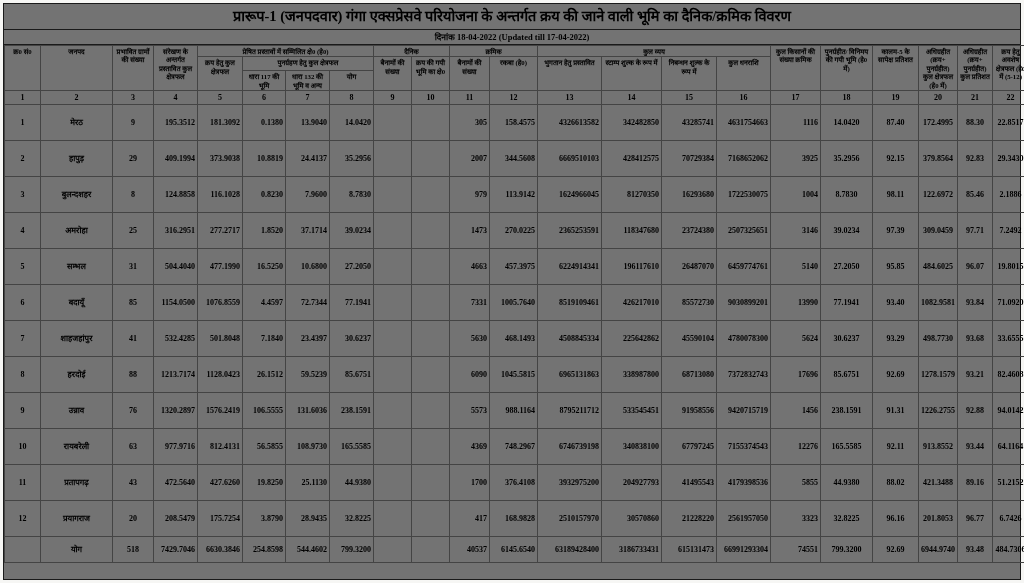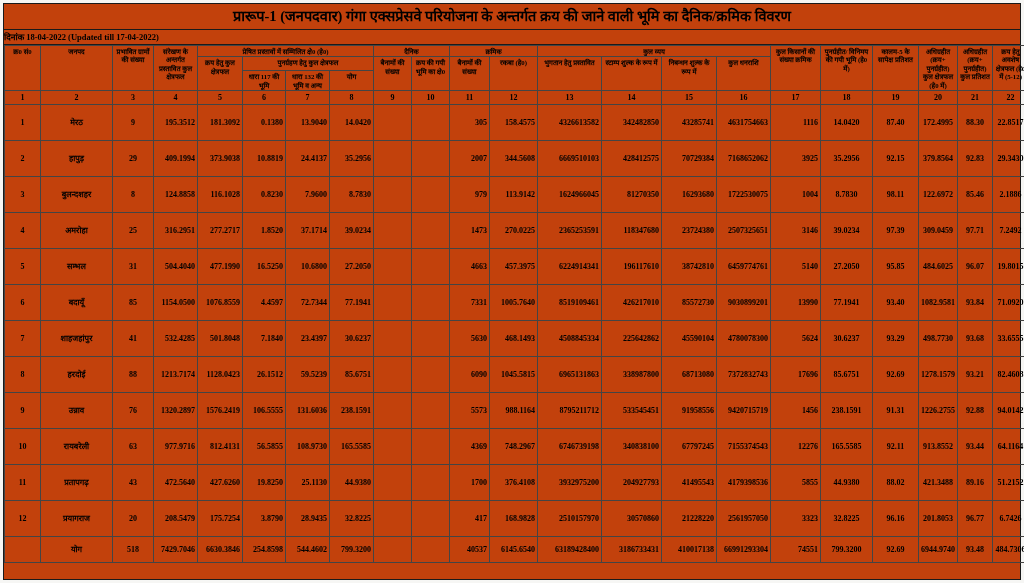--- a/index.html
+++ b/index.html
@@ -1,22 +1,22 @@
 <!DOCTYPE html>
 <html><head>
 <meta charset="utf-8">
 <style>
   html,body{margin:0;padding:0;background:#f6f6f4;}
   body{width:1024px;height:583px;overflow:hidden;
        font-family:"Liberation Serif","DejaVu Serif",serif;color:#000;}
-  .sheet{position:absolute;left:3px;top:3px;width:1018px;height:577px;background:#c2410c;
+  .sheet{position:absolute;left:3px;top:3px;width:1018px;height:577px;background:#737373;
          border:1px solid #1a1a1a;box-sizing:border-box;}
   .title{height:25px;line-height:25px;text-align:center;font-weight:bold;font-size:14.5px;
          border-bottom:1px solid #1a1a1a;white-space:nowrap;overflow:hidden;}
-  .subtitle{height:14px;line-height:14px;font-weight:bold;font-size:8.5px;
+  .subtitle{height:14px;line-height:14px;text-align:center;font-weight:bold;font-size:8.5px;
             border-bottom:1px solid #1a1a1a;}
   table{border-collapse:collapse;table-layout:fixed;width:1016px;}
   th,td{border:1px solid #444;box-sizing:border-box;overflow:hidden;padding:0 2px;}
   thead th{font-size:6.8px;font-weight:bold;vertical-align:top;text-align:center;
            line-height:1.25;padding-top:2px;}
   tr.colnum th{font-size:8px;height:14px;vertical-align:middle;padding:0;}
   tbody td{font-size:8px;font-weight:bold;height:36px;vertical-align:middle;line-height:1.1;}
   tbody tr.total td{height:26px;}
   td.c{text-align:center;} td.r{text-align:right;}
 </style>
@@ -216,21 +216,21 @@
           <td class="r">477.1990</td>
           <td class="r">16.5250</td>
           <td class="r">10.6800</td>
           <td class="r">27.2050</td>
           <td class="c"></td>
           <td class="c"></td>
           <td class="r">4663</td>
           <td class="r">457.3975</td>
           <td class="r">6224914341</td>
           <td class="r">196117610</td>
-          <td class="r">38742810</td>
+          <td class="r">26487070</td>
           <td class="r">6459774761</td>
           <td class="r">5140</td>
           <td class="c">27.2050</td>
           <td class="c">95.85</td>
           <td class="c">484.6025</td>
           <td class="c">96.07</td>
           <td class="c">19.8015</td>
         </tr>
         <tr>
           <td class="c">6</td>
@@ -408,21 +408,21 @@
           <td class="r">6630.3846</td>
           <td class="r">254.8598</td>
           <td class="r">544.4602</td>
           <td class="r">799.3200</td>
           <td class="c"></td>
           <td class="c"></td>
           <td class="r">40537</td>
           <td class="r">6145.6540</td>
           <td class="r">63189428400</td>
           <td class="r">3186733431</td>
-          <td class="r">410017138</td>
+          <td class="r">615131473</td>
           <td class="r">66991293304</td>
           <td class="r">74551</td>
           <td class="c">799.3200</td>
           <td class="c">92.69</td>
           <td class="c">6944.9740</td>
           <td class="c">93.48</td>
           <td class="c">484.7306</td>
         </tr>
       </tbody>
   </table>

